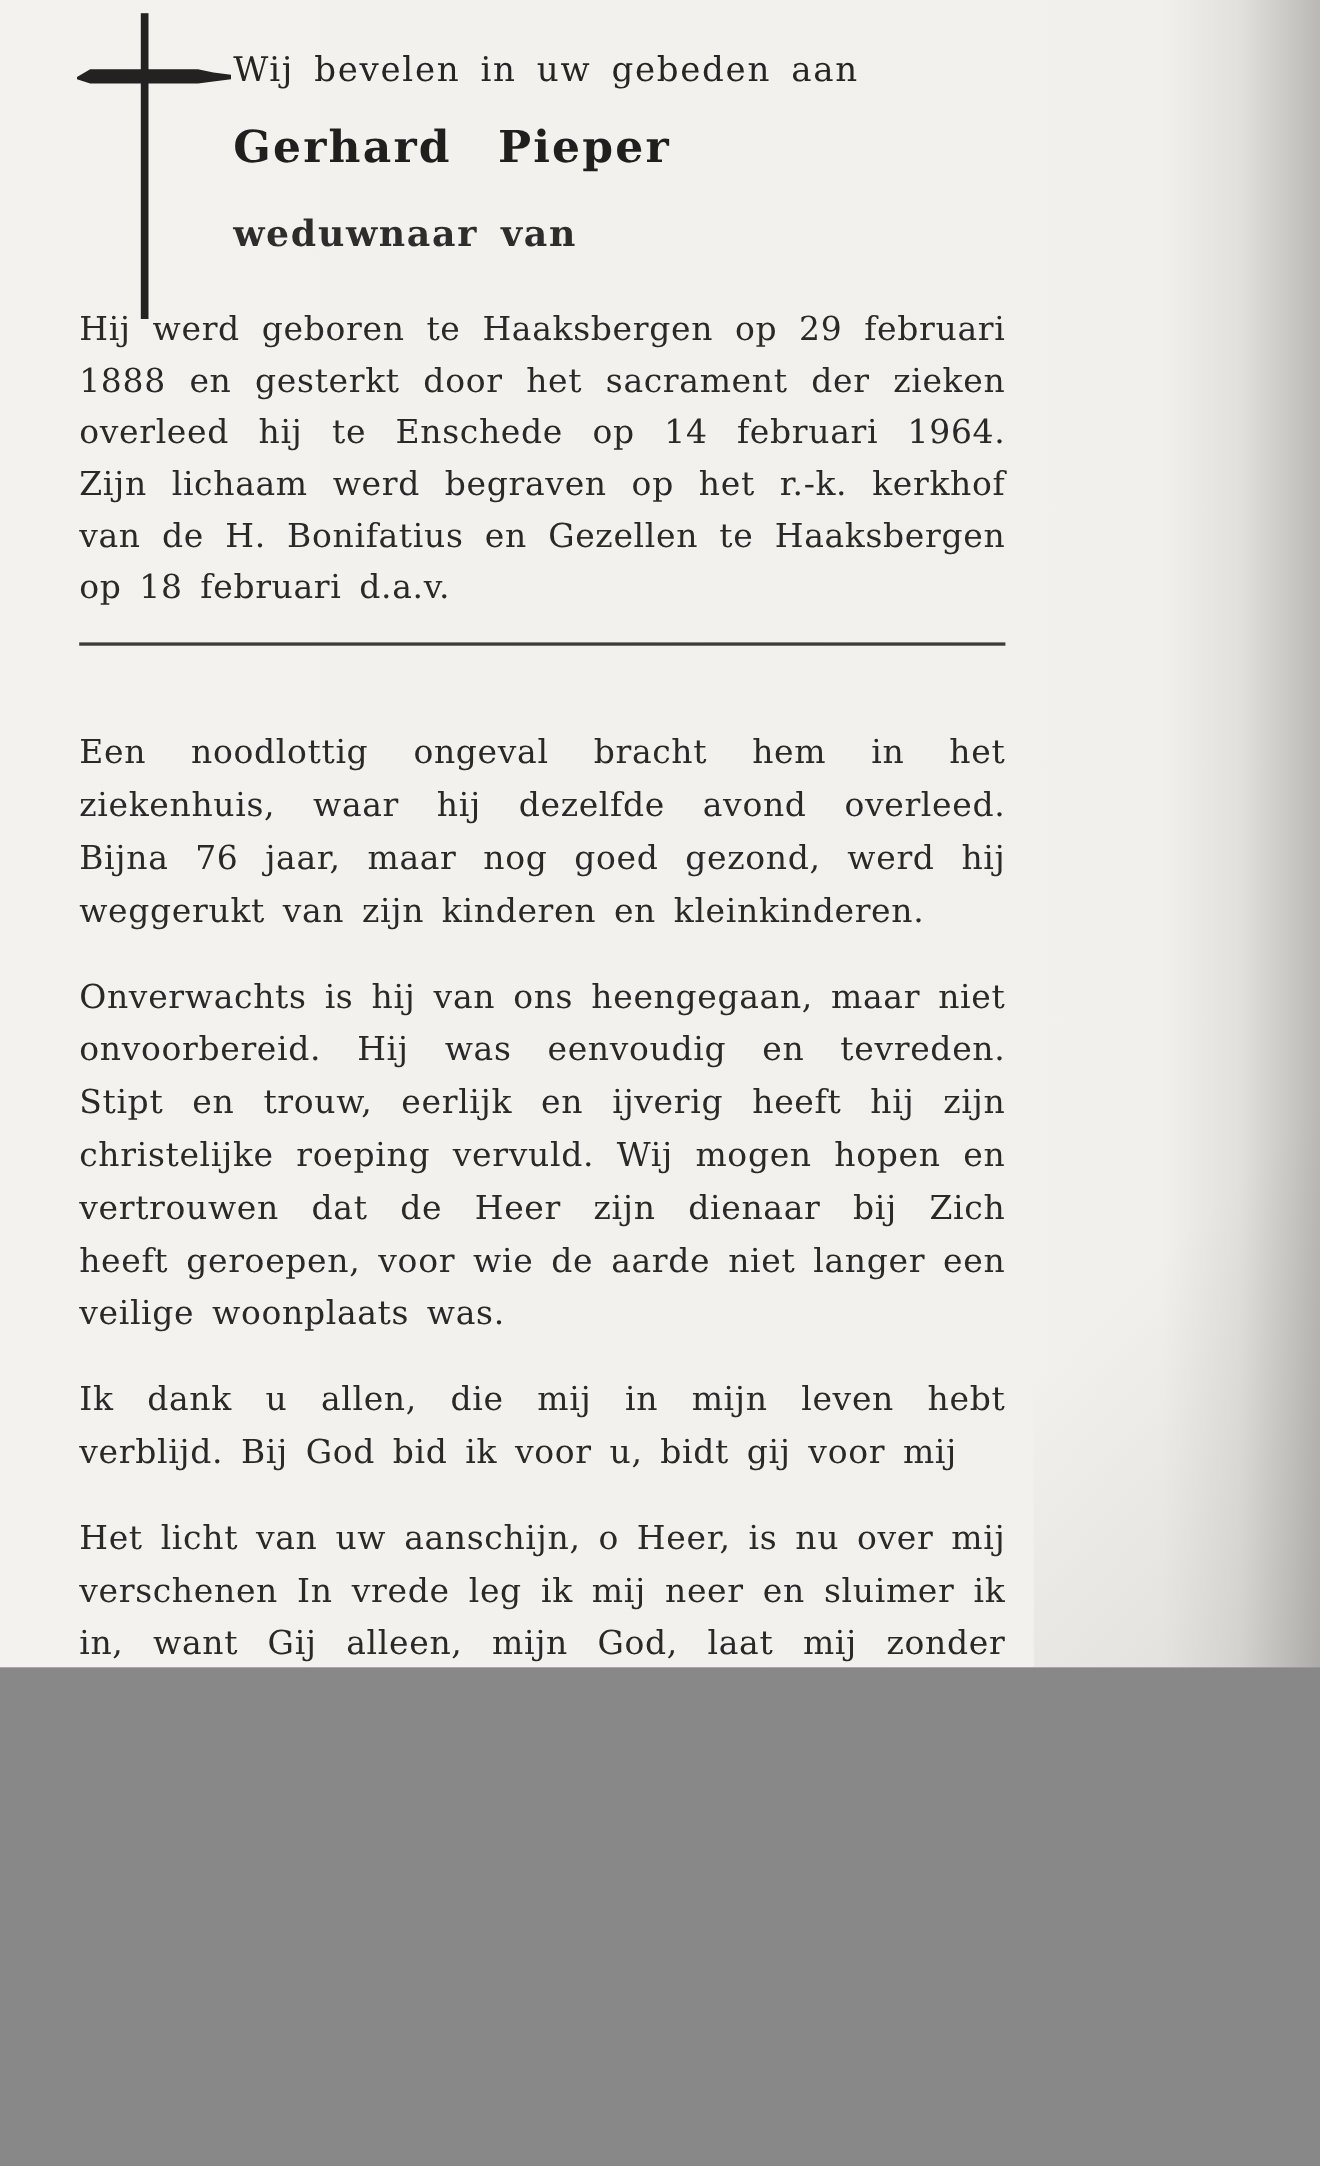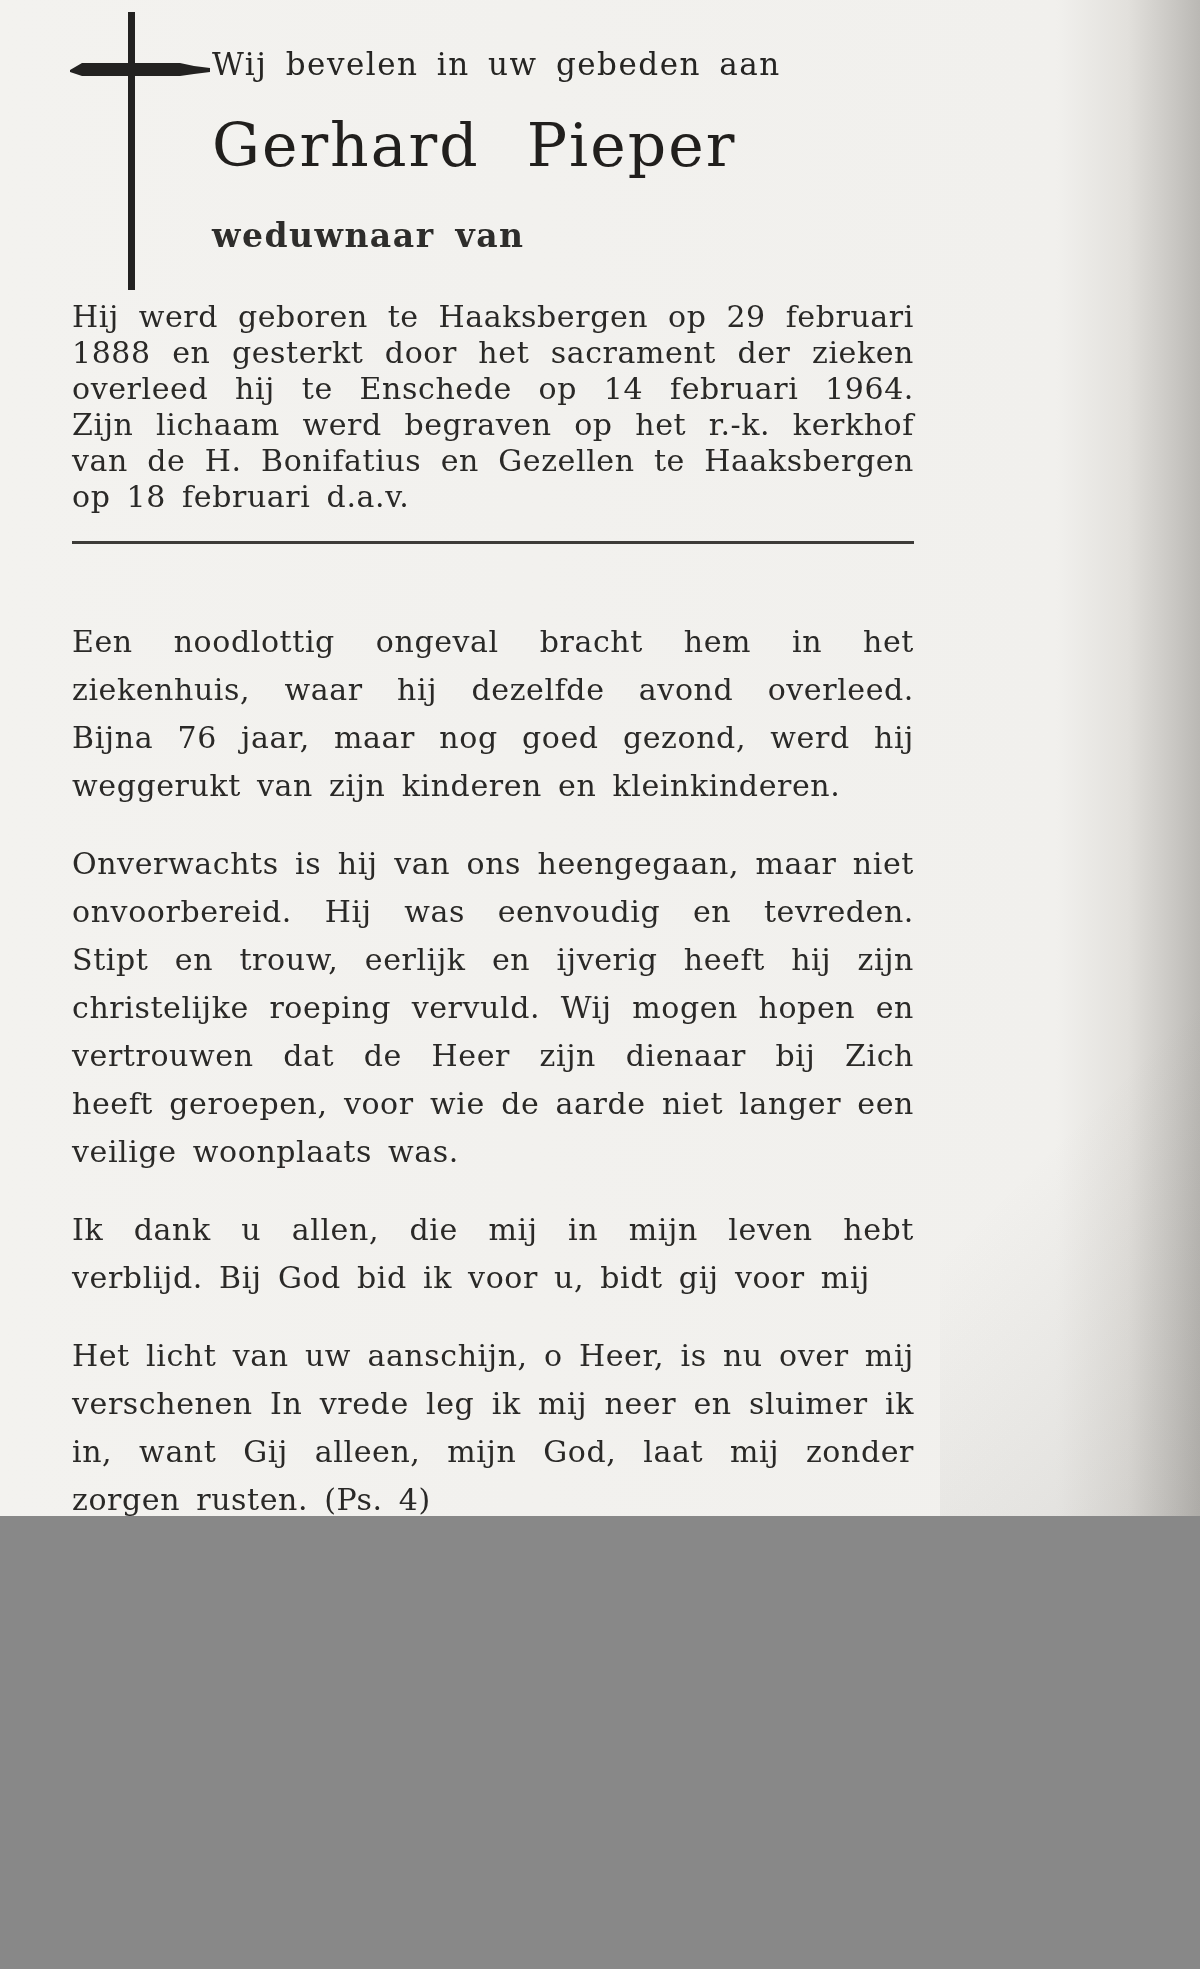--- a/index.html
+++ b/index.html
@@ -37,22 +37,22 @@
     padding-left: 212px;
   }
   .intro-line {
     font-size: 31px;
     letter-spacing: 1.5px;
     word-spacing: 7px;
     color: #262523;
   }
   .deceased-name {
     margin-top: 28px;
-    font-size: 60px;
-    font-weight: 400;
+    font-size: 40px;
+    font-weight: 700;
     letter-spacing: 2px;
     word-spacing: 26px;
     color: #211f1d;
   }
   .relation-line {
     margin-top: 36px;
     font-size: 33px;
     letter-spacing: 1.5px;
     word-spacing: 8px;
     font-weight: bold;
@@ -63,21 +63,21 @@
     letter-spacing: 1.5px;
     word-spacing: 10px;
   }
   .text-col {
     width: 842px;
     margin-left: 72px;
   }
   .bio {
     margin-top: 44px;
     font-size: 30px;
-    line-height: 36px;
+    line-height: 47px;
     text-align: justify;
     letter-spacing: 0.6px;
     word-spacing: 6px;
     color: #2a2927;
   }
   .rule {
     margin-top: 26px;
     border: none;
     border-top: 3px solid #3d3b38;
     width: 100%;

